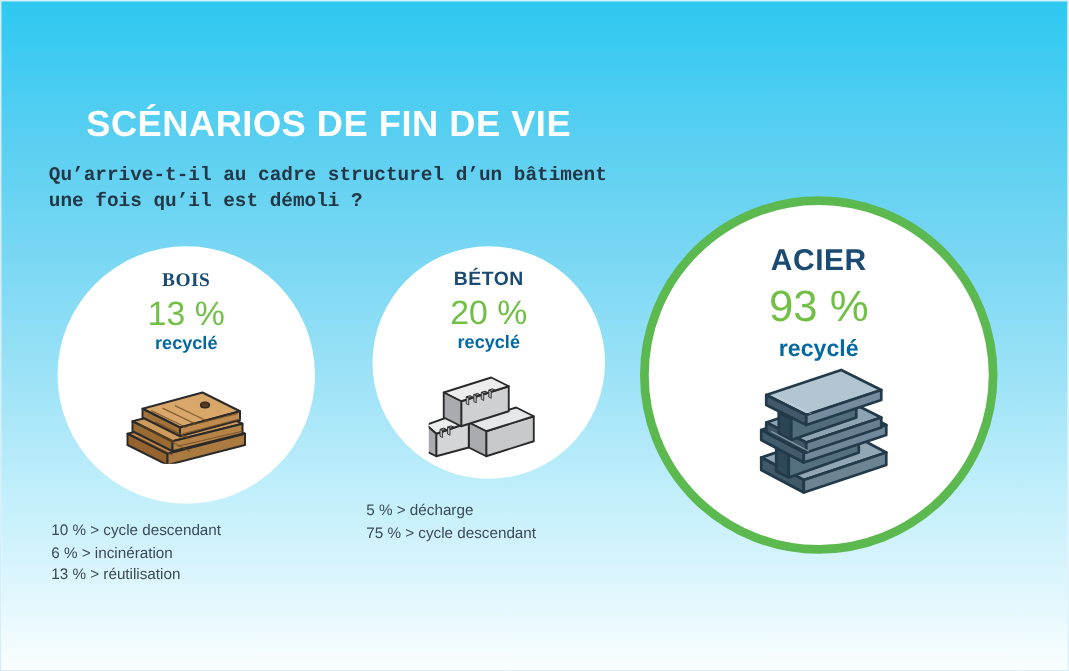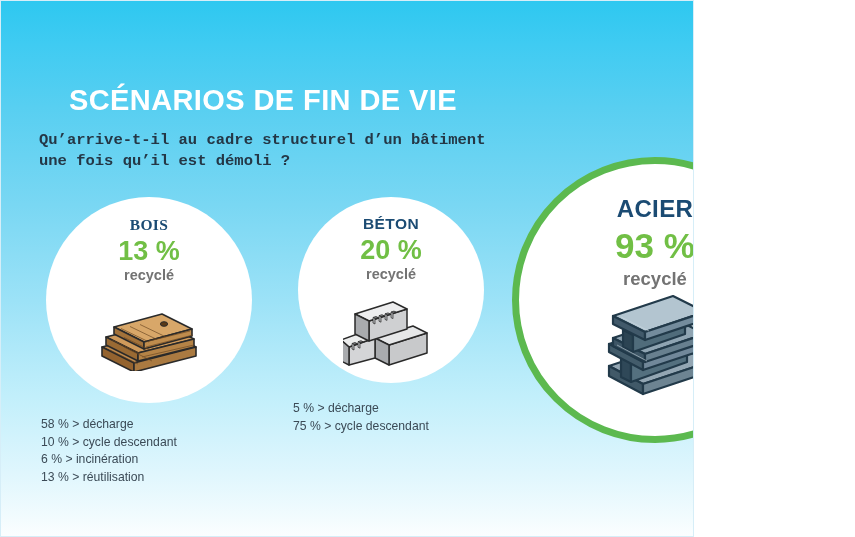--- a/index.html
+++ b/index.html
@@ -9,21 +9,21 @@
   }
   body {
     width: 855px;
     height: 537px;
     overflow: hidden;
     font-family: "Liberation Sans", sans-serif;
   }
 
   #infographic {
     position: relative;
-    width: 694px;
+    width: 855px;
     height: 537px;
     box-sizing: border-box;
     background: linear-gradient(to bottom,
                   #2ec8f0 0%,
                   #3fcbf2 8%,
                   #58cff1 20%,
                   #79d7f3 38%,
                   #9ce2f7 56%,
                   #c2effb 74%,
                   #dff6fd 88%,
@@ -98,29 +98,29 @@
     color: #1b4b73;
     letter-spacing: 0.4px;
     line-height: 1.1;
   }
   #circle-bois  .material-name { font-size: 15.5px; font-family: Liberation Serif, serif; }
   #circle-beton .material-name { font-size: 15.5px; }
   #circle-acier .material-name { font-size: 24px; }
 
   .percent {
     color: #71bf45;
-    font-weight: bold;
+    font-weight: normal;
     line-height: 1.12;
   }
   #circle-bois  .percent { font-size: 27px; margin-top: 3px; }
   #circle-beton .percent { font-size: 27px; margin-top: 3px; }
   #circle-acier .percent { font-size: 35px; margin-top: 4px; }
 
   .recycled-label {
-    color: #737373;
+    color: #0369a1;
     font-weight: bold;
     line-height: 1.15;
   }
   #circle-bois  .recycled-label { font-size: 14.5px; margin-top: 1px; }
   #circle-beton .recycled-label { font-size: 14.5px; margin-top: 1px; }
   #circle-acier .recycled-label { font-size: 18.5px; margin-top: 2px; }
 
   .material-icon {
     position: absolute;
     left: 0; right: 0;
@@ -194,21 +194,20 @@
             <line x1="55" y1="40" x2="96" y2="30"></line>
             <line x1="52" y1="46" x2="99" y2="34"></line>
             <line x1="48" y1="56" x2="100" y2="44"></line>
           </g>
 
           <ellipse cx="70" cy="23" rx="3.6" ry="2.3" fill="#5a3a18" stroke="#2a2a2a" stroke-width="1"></ellipse>
         </svg>
       </div>
     </div>
     <ul class="stats" id="stats-bois">
-      <li>58 % &gt; décharge</li>
       <li>10 % &gt; cycle descendant</li>
       <li>6 % &gt; incinération</li>
       <li>13 % &gt; réutilisation</li>
     </ul>
   </div>
 
   <div class="column" id="col-beton">
     <div class="circle" id="circle-beton">
       <div class="circle-text">
         <div class="material-name">BÉTON</div>

